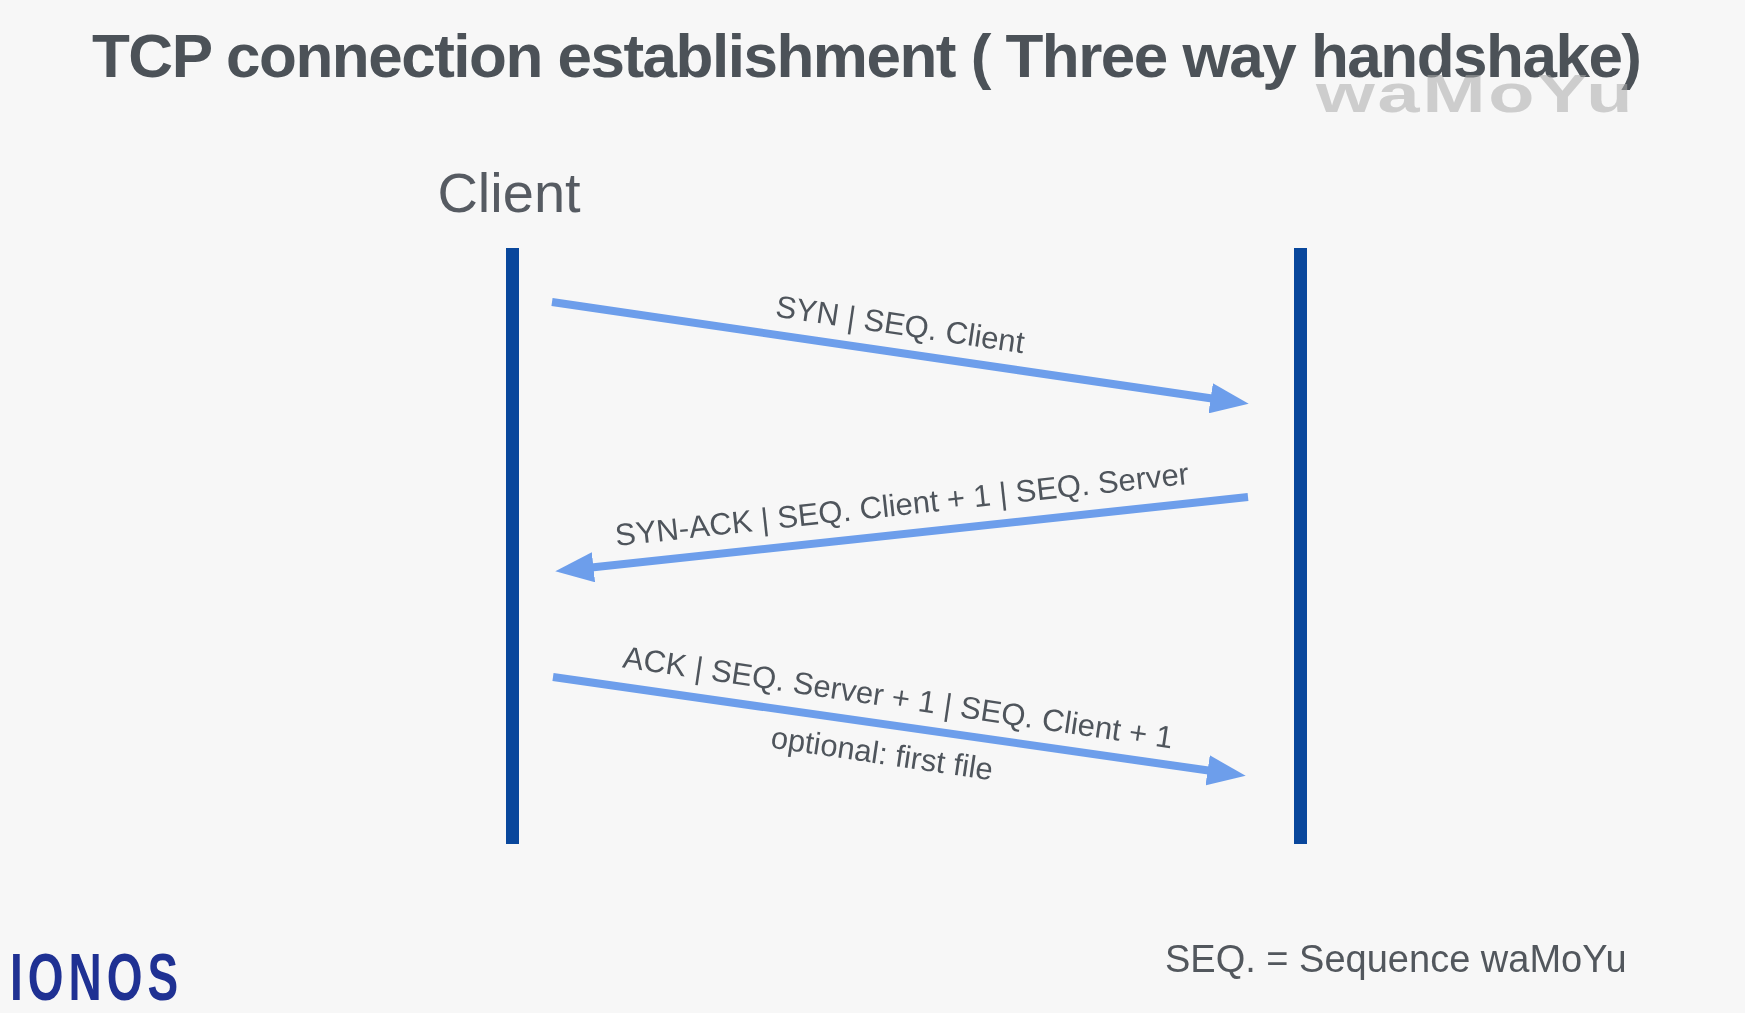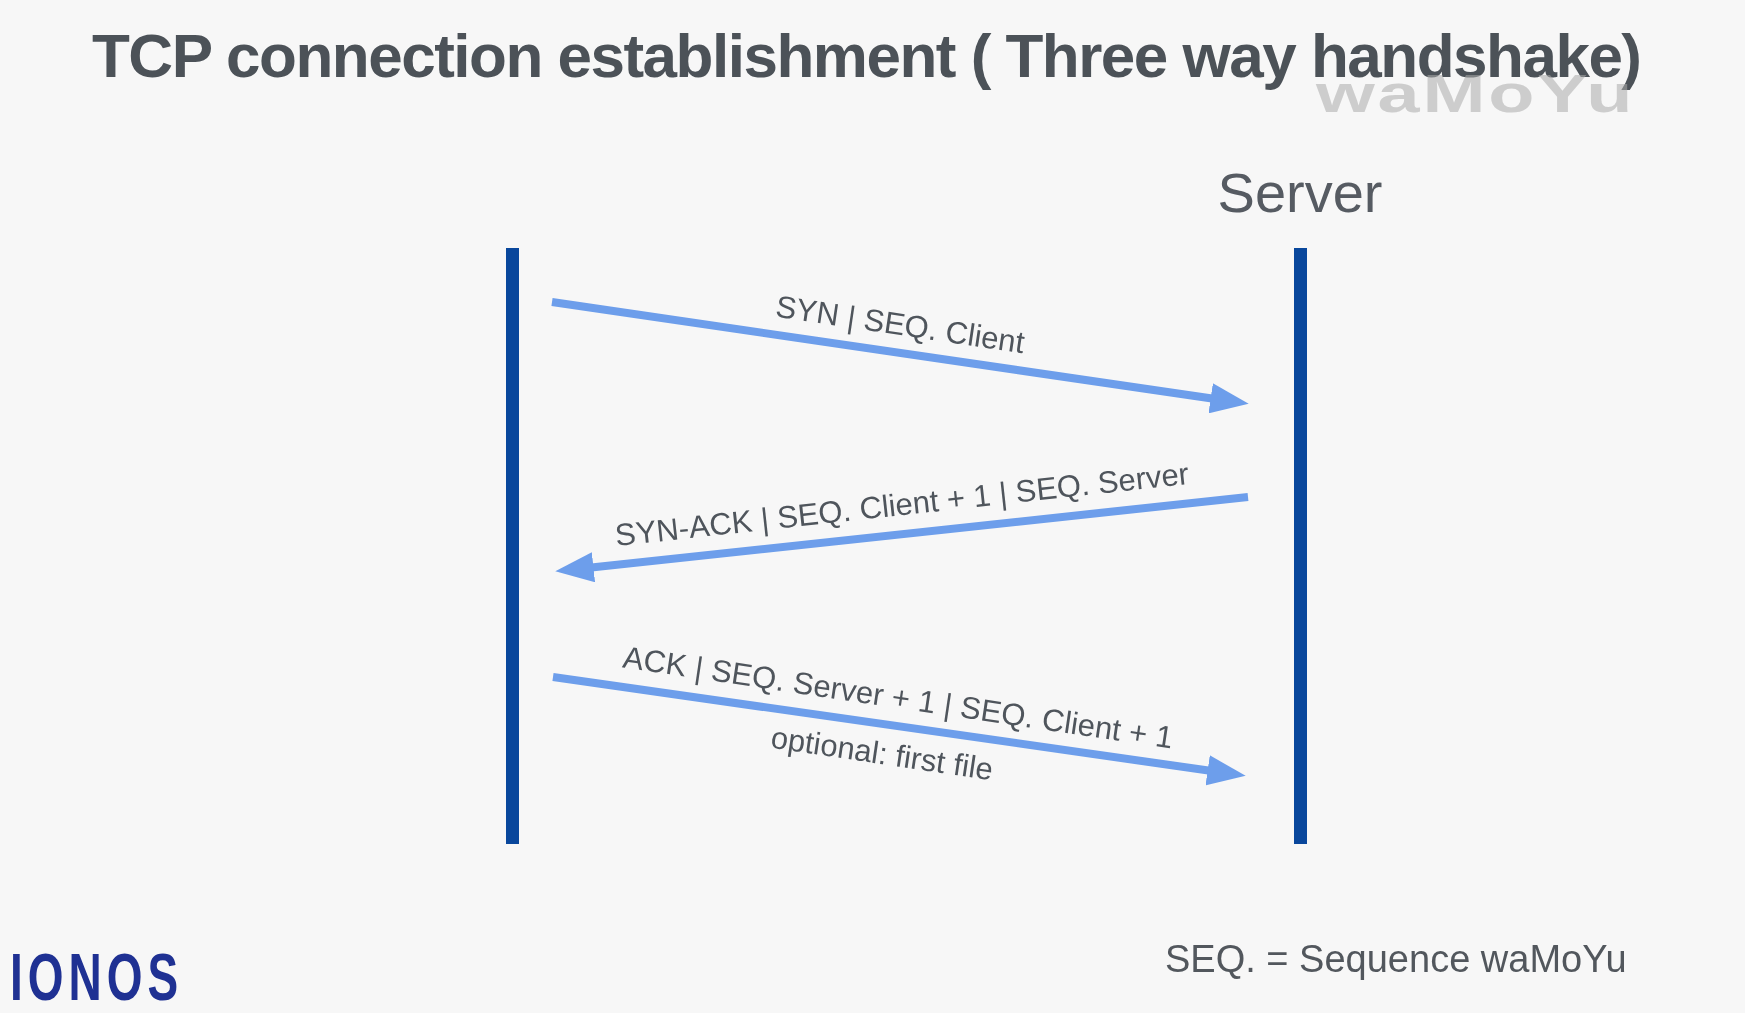--- a/index.html
+++ b/index.html
@@ -86,21 +86,21 @@
 </style>
 </head>
 <body>
 
 <div class="stage">
 
   <div class="title">TCP connection establishment ( Three way handshake)</div>
 
   <div class="watermark">waMoYu</div>
 
-  <div class="actor actor-server">Server</div>
+  <div class="actor actor-client">Client</div>
 
   <div class="lifeline lifeline-client"></div>
   <div class="lifeline lifeline-server"></div>
 
   <svg class="arrows" viewBox="0 0 1745 1013" xmlns="http://www.w3.org/2000/svg" aria-hidden="true">
     <defs>
       <marker id="ah" markerWidth="4.8" markerHeight="3.8" refX="3.2" refY="1.9" orient="auto">
         <path d="M0,0 L4.8,1.9 L0,3.8 z" fill="#6d9eeb"></path>
       </marker>
     </defs>

